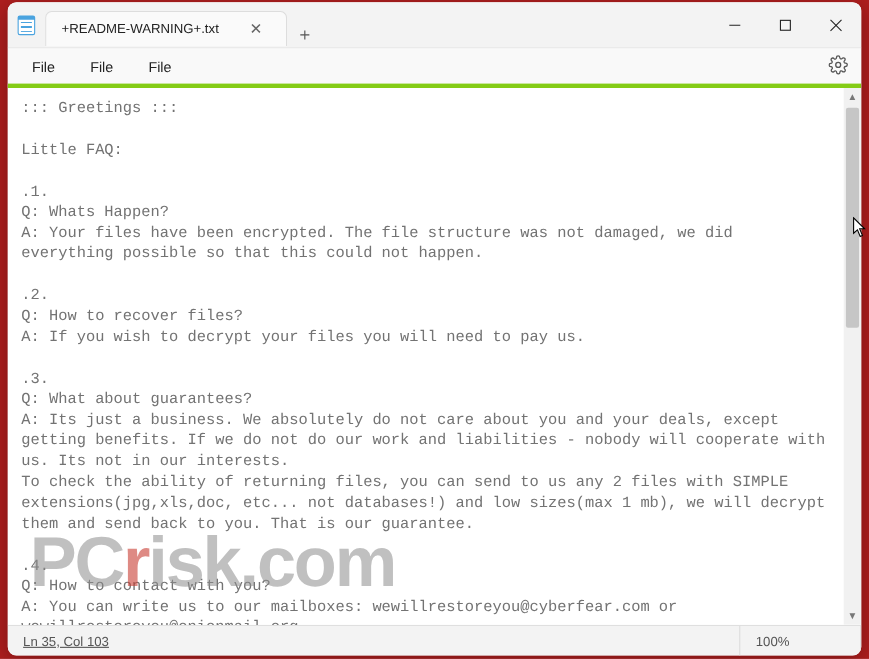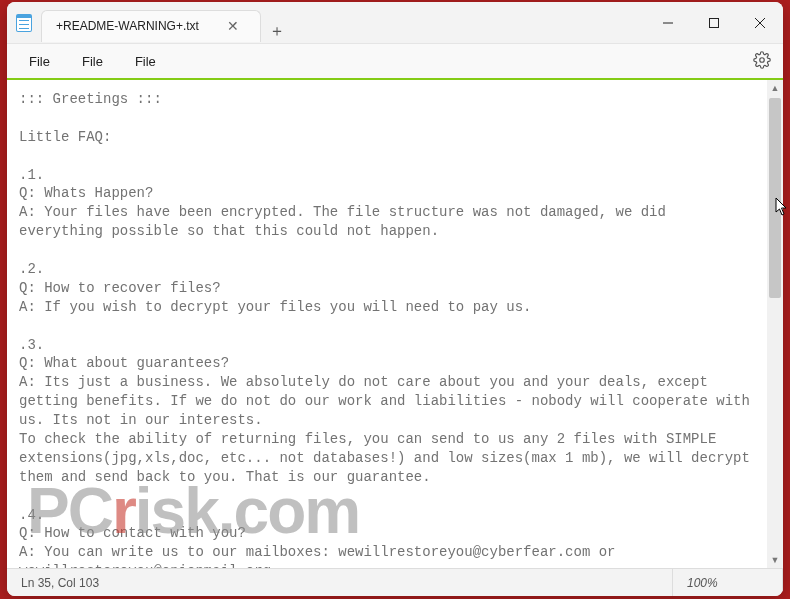--- a/index.html
+++ b/index.html
@@ -97,21 +97,21 @@
   font-size: 12px;
   color: #222;
   cursor: pointer;
 }
 .menubar {
   height: 36px;
   display: flex;
   align-items: center;
   padding: 0 12px;
   background: #f9f9f9;
-  border-bottom: 2px solid #84cc16;
+  border-bottom: 4px solid #84cc16;
   gap: 12px;
   font-size: 13px;
   color: #222;
   text-align: center;
 }
 .menubar .menu-item {
   padding: 4px 10px;
   border-radius: 4px;
   cursor: pointer;
 }
@@ -173,22 +173,22 @@
   font-size: 12px;
   color: #555;
 }
 .status-cell {
   padding: 0 14px;
   border-right: 1px solid #ddd;
   height: 100%;
   display: flex;
   align-items: center;
 }
-.status-cell.first { flex: 1; border-right: 1px solid #ddd; }
-.status-cell.zoom { width: 110px; justify-content: flex-start; font-style: italic; }
+.status-cell.first { flex: 1; border-right: 1px solid #ddd; text-decoration: underline; }
+.status-cell.zoom { width: 110px; justify-content: flex-start; }
 .status-cell.enc { width: 150px; }
 .status-cell.utf { width: 150px; border-right: none; }
 .watermark {
   position: absolute;
   left: 20px;
   bottom: 48px;
   font-family: Arial, sans-serif;
   font-size: 64px;
   font-weight: 700;
   letter-spacing: -2px;

